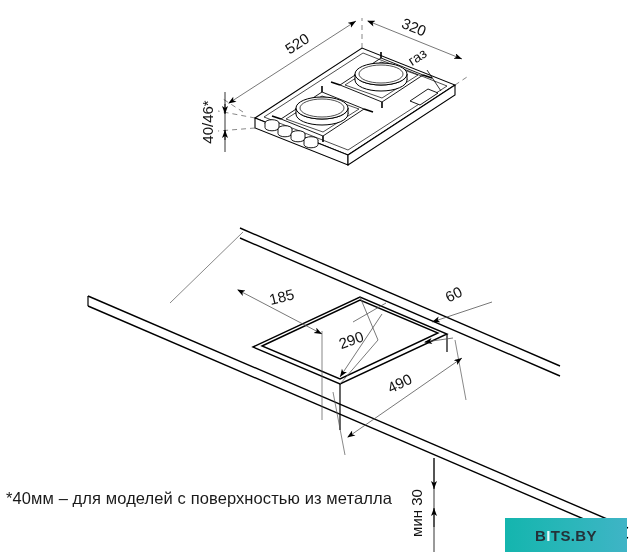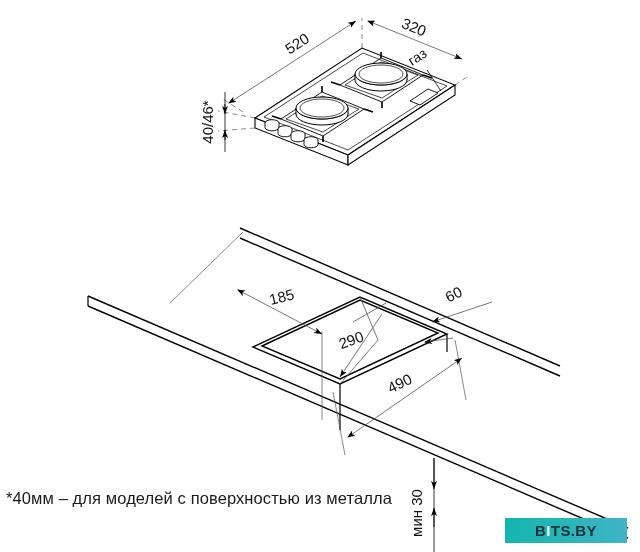--- a/index.html
+++ b/index.html
@@ -34,21 +34,21 @@
     color: #1a1a1a;
     line-height: 23px;
     white-space: nowrap;
     letter-spacing: 0.1px;
   }
   .watermark {
     position: absolute;
     left: 505px;
     top: 518px;
     width: 122px;
-    height: 25px;
+    height: 35px;
     background: linear-gradient(to right, #14b5ae 0%, #2bb6ba 55%, #3fb4c6 100%);
     display: flex;
     align-items: center;
     justify-content: center;
   }
   .wm-text {
     font-family: "Liberation Sans", sans-serif;
     font-size: 15px;
     font-weight: bold;
     color: #243139;

